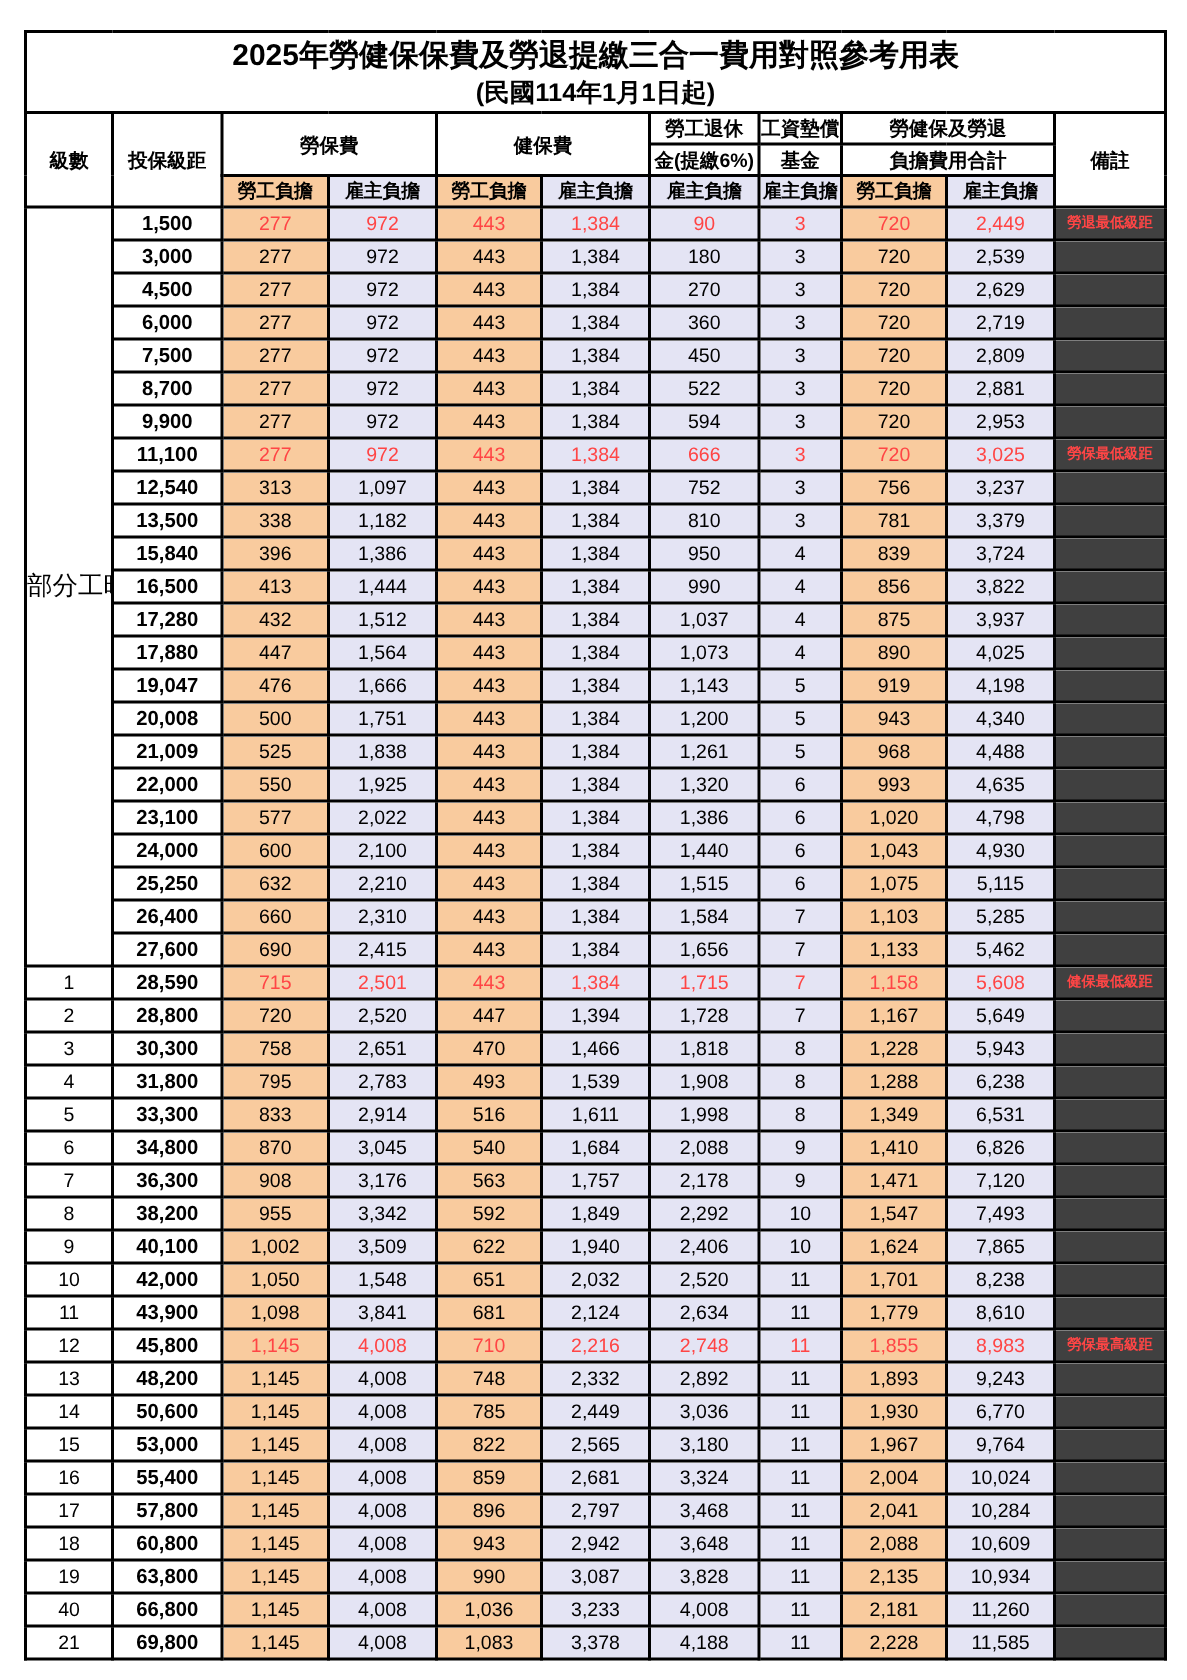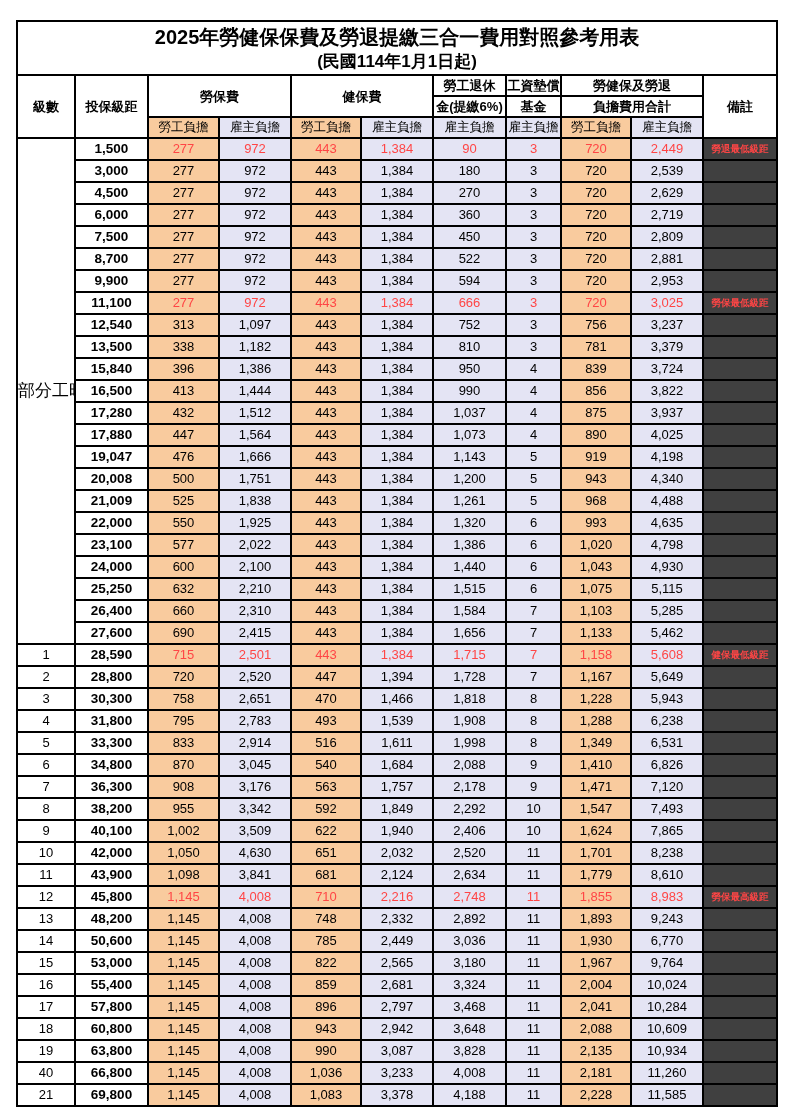--- a/index.html
+++ b/index.html
@@ -11,21 +11,21 @@
   html,body{margin:0;padding:0;background:#ffffff;}
   body{width:791px;height:1120px;font-family:"Liberation Sans",sans-serif;color:#000;}
   .sheet{padding:20px 15px 0 16px;}
   table{border-collapse:collapse;table-layout:fixed;width:760px;}
   th,td{border:2px solid var(--border);text-align:center;vertical-align:middle;
         padding:0;overflow:hidden;white-space:nowrap;}
   .title-cell{height:52px;background:#fff;}
   .t1{font-size:20px;font-weight:bold;line-height:28px;}
   .t2{font-size:17px;font-weight:bold;line-height:22px;}
   th.h{font-size:13px;font-weight:bold;background:#fff;height:19px;line-height:19px;}
-  th.sub{font-size:12.5px;font-weight:normal;height:19px;line-height:19px;margin-left:31px;}
+  th.sub{font-size:12.5px;font-weight:bold;height:19px;line-height:19px;margin-left:31px;}
   th.emp,td.emp{background:var(--emp-bg);}
   th.er,td.er{background:var(--er-bg);}
   td{height:20px;font-size:13px;line-height:20px;}
   td.level{font-size:13px;background:#fff;}
   td.part-time{font-size:17px;letter-spacing:0;margin-top:12px;}
   td.salary{font-size:13.5px;font-weight:bold;background:#fff;border-radius:10px;}
   td.value{font-size:13px;}
   td.note{font-size:9.5px;font-weight:bold;color:var(--red);background:#404040;}
   tr.red td.value{color:var(--red);}
 </style>
@@ -472,21 +472,21 @@
           <td class="value er">2,406</td>
           <td class="value er">10</td>
           <td class="value emp">1,624</td>
           <td class="value er">7,865</td>
           <td class="note"></td>
         </tr>
         <tr>
           <td class="level">10</td>
           <td class="salary">42,000</td>
           <td class="value emp">1,050</td>
-          <td class="value er">4,630</td>
+          <td class="value er">1,548</td>
           <td class="value emp">651</td>
           <td class="value er">2,032</td>
           <td class="value er">2,520</td>
           <td class="value er">11</td>
           <td class="value emp">1,701</td>
           <td class="value er">8,238</td>
           <td class="note"></td>
         </tr>
         <tr>
           <td class="level">11</td>

